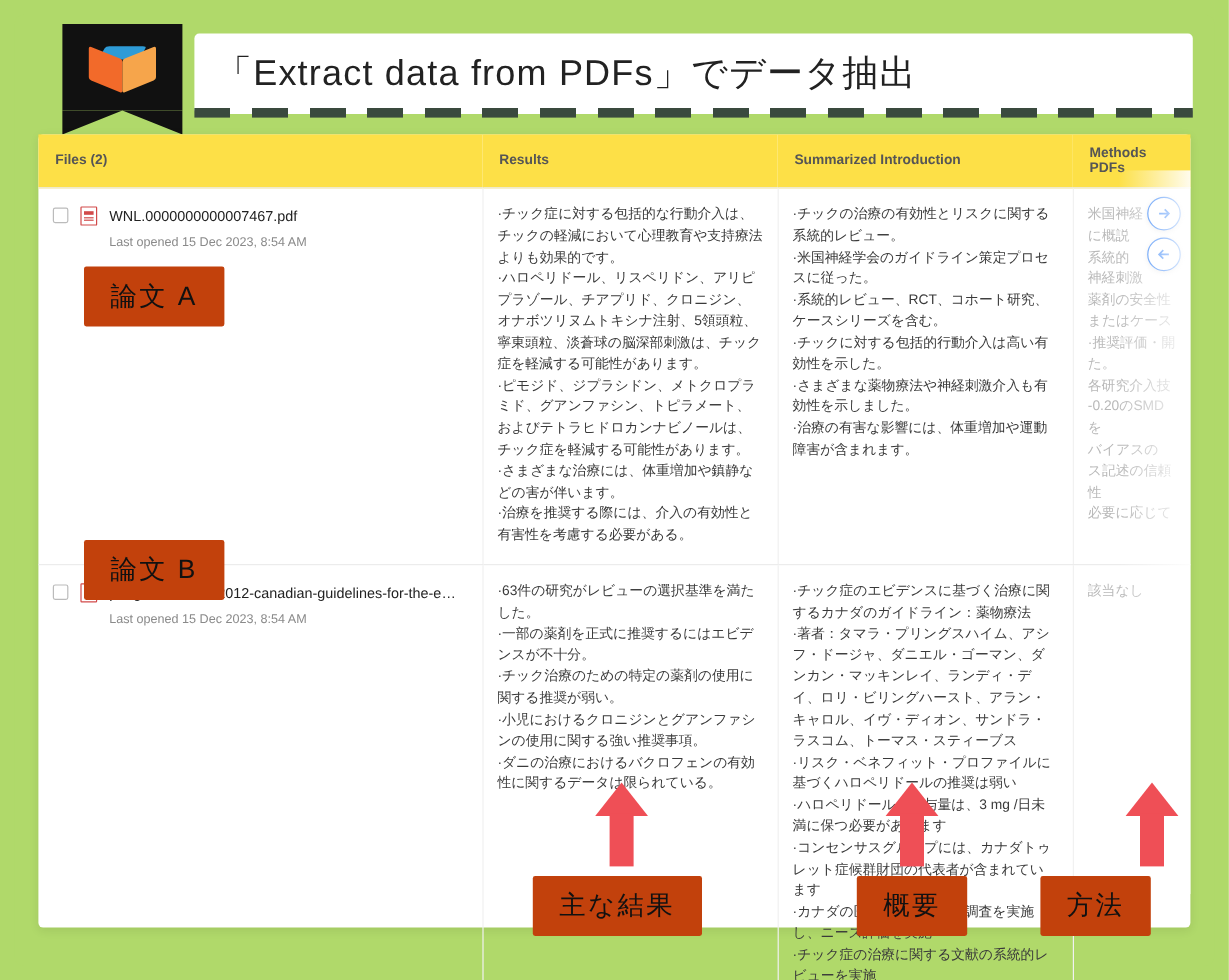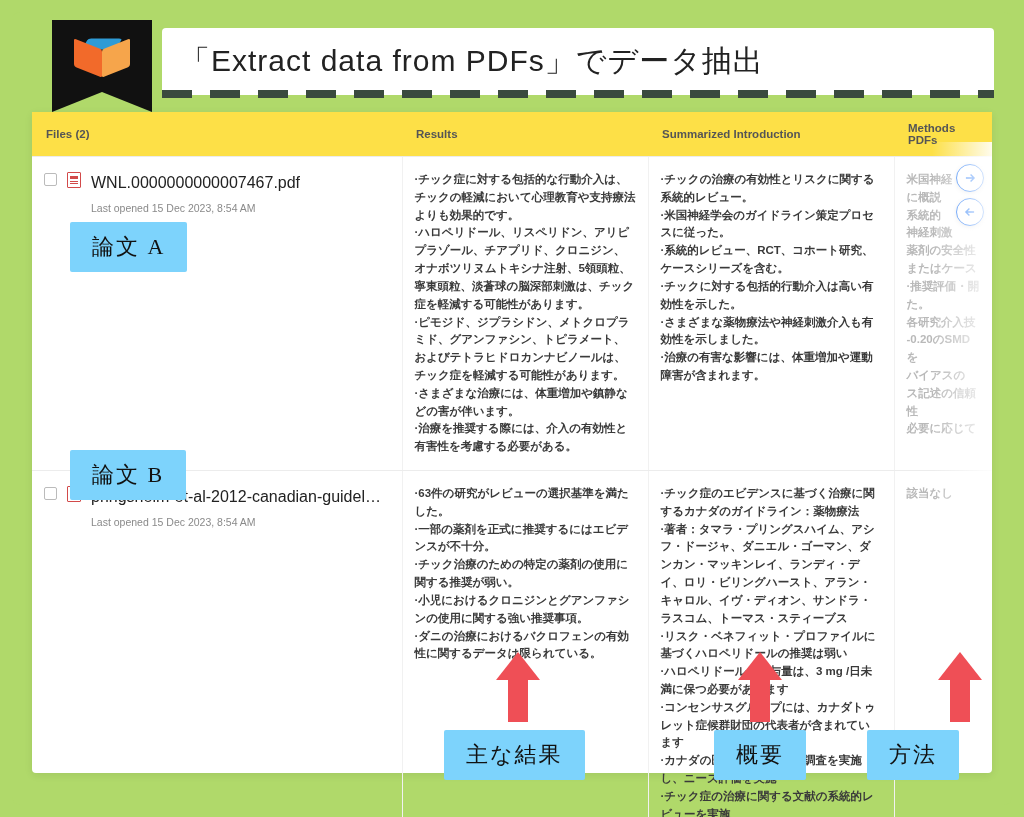--- a/index.html
+++ b/index.html
@@ -107,35 +107,34 @@
     margin-top: 2px;
     background:#fff;
   }
   .pdf-ic {
     width: 14px; height: 16px; flex:none; margin-top:1px;
     position: relative;
     border: 1px solid #d24a4a; border-radius: 1px;
   }
   .pdf-ic::before { content:""; position:absolute; left:2px; right:2px; top:3px; height:3px; background:#d24a4a; }
   .pdf-ic::after { content:""; position:absolute; left:2px; right:2px; top:8px; height:1px; background:#d24a4a; box-shadow: 0 2px 0 #d24a4a;}
-  .file-name { font-size: 16px; color:#222; white-space: nowrap; overflow:hidden; text-overflow: ellipsis; max-width: 290px;}
+  .file-name { font-size: 12px; color:#222; white-space: nowrap; overflow:hidden; text-overflow: ellipsis; max-width: 290px;}
   .file-sub { font-size: 10.5px; color:#8a8a8a; margin-top: 4px; }
-  .cell-text { white-space: pre-line; font-weight: bold; }
+  .cell-text { white-space: pre-line; }
   .faded { color: #b9b9b9; }
   
   .tag {
     position: absolute;
-    background: #7dd3fc;
+    background: #c2410c;
     color: #111;
     font-size: 22px;
     font-weight: 500;
     padding: 10px 22px;
     border-radius: 2px;
     letter-spacing: 2px;
-    font-family: Liberation Serif, serif;
   }
   .arrow-up {
     position: absolute;
     width: 44px; height: 70px;
   }
   .arrow-up .stem { position:absolute; left:12px; top:26px; width:20px; height:44px; background:#ef4f56;}
   .arrow-up .head { position:absolute; left:0; top:0; width:0; height:0; border-left:22px solid transparent; border-right:22px solid transparent; border-bottom:28px solid #ef4f56;}
   
   .nav-btn {
     position: absolute;

